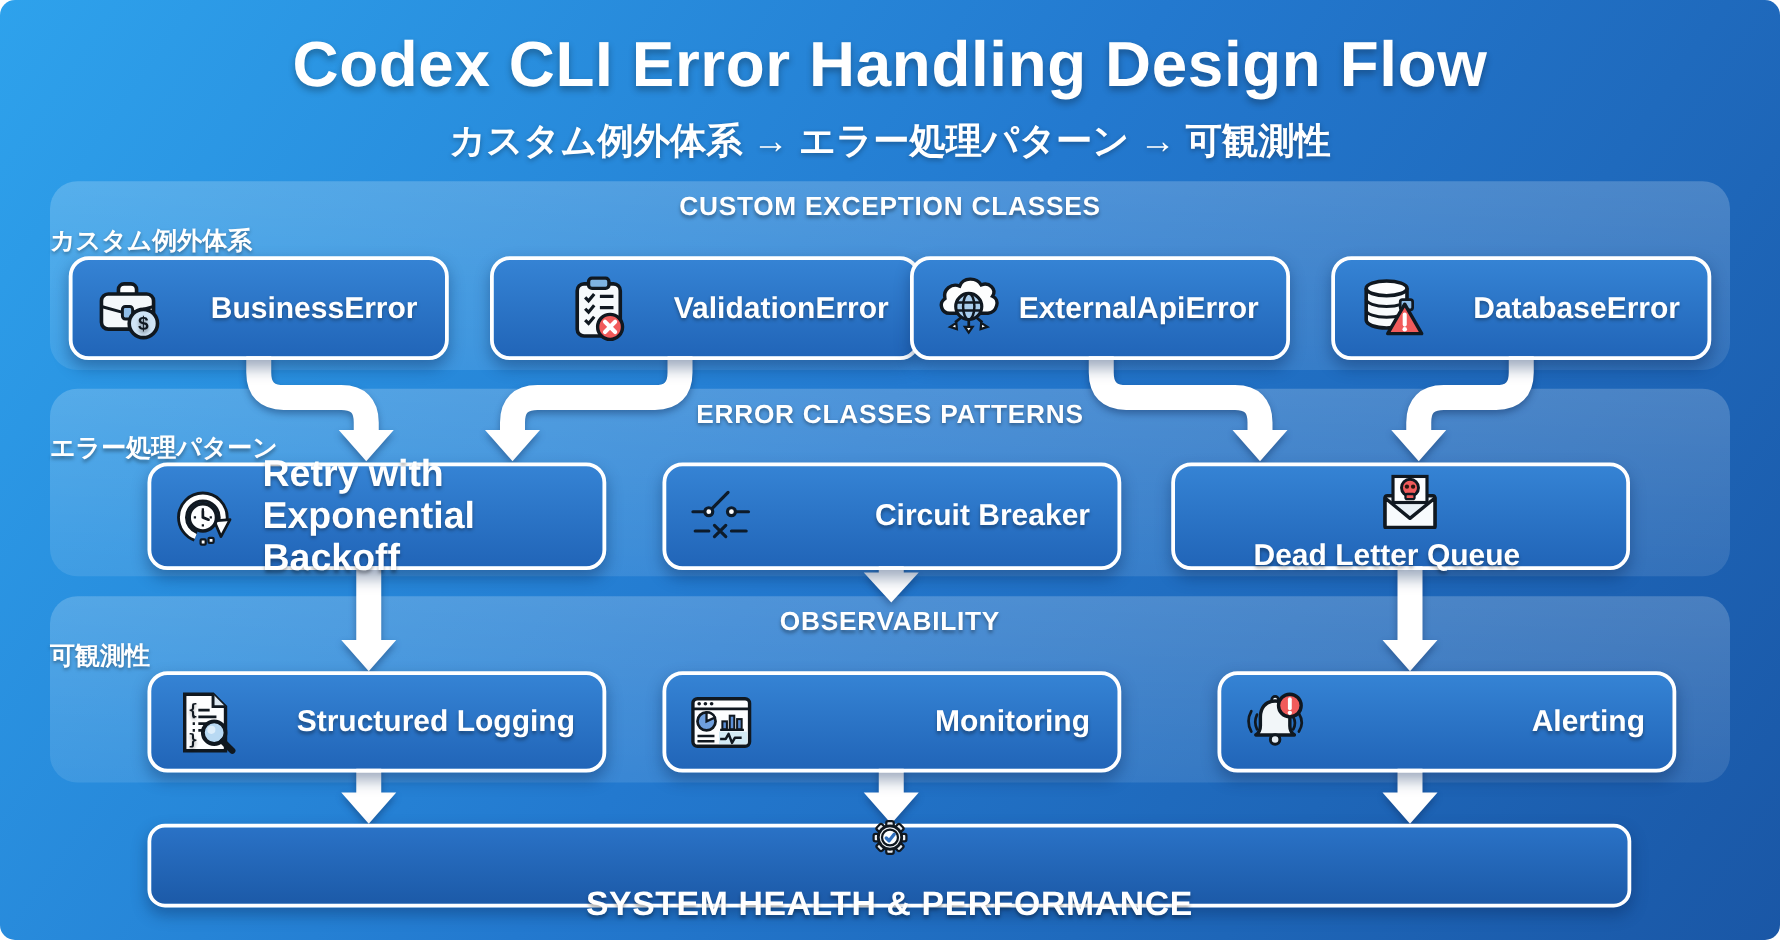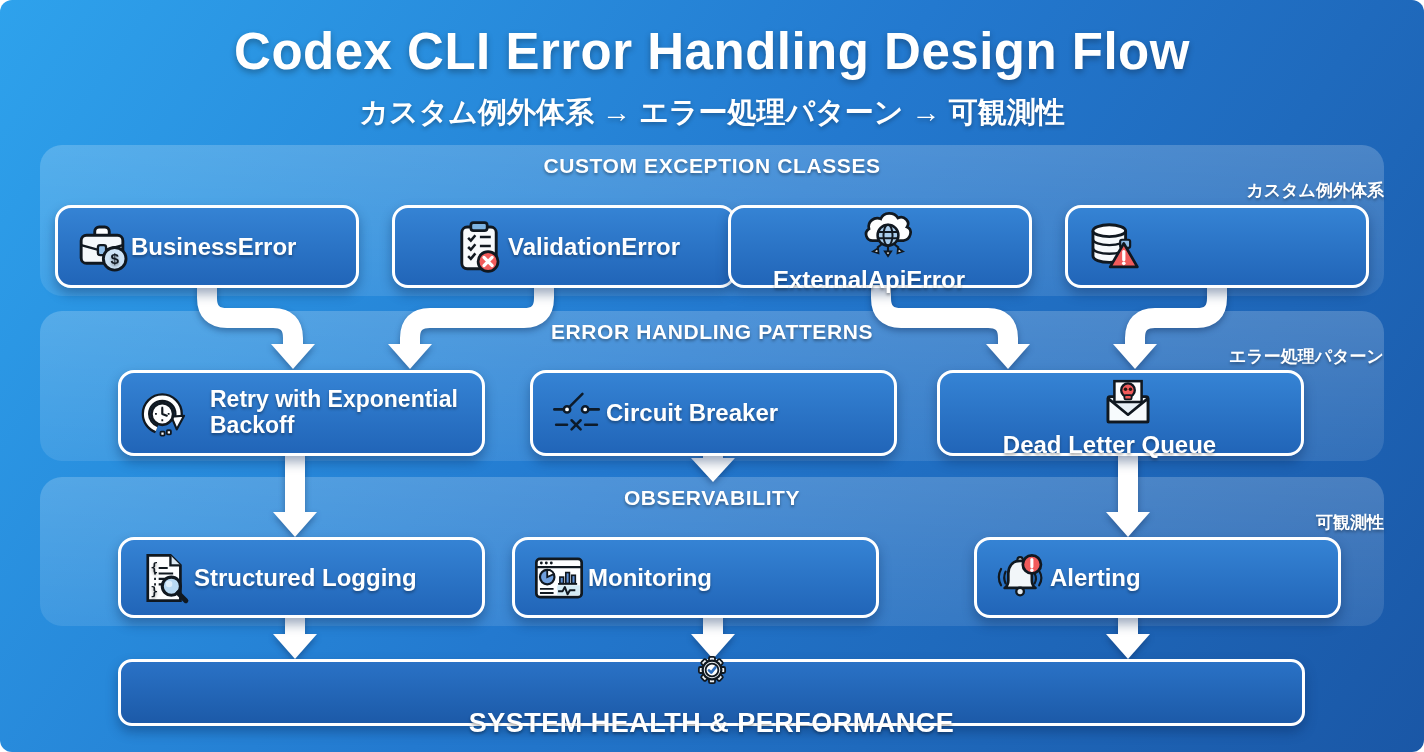--- a/index.html
+++ b/index.html
@@ -22,36 +22,36 @@
     background:linear-gradient(180deg,rgba(255,255,255,.20),rgba(255,255,255,.10));
     z-index:1;
   }
   .sec1{top:145px;height:151px;}
   .sec2{top:311px;height:150px;}
   .sec3{top:477px;height:149px;}
   .sec-header{
     margin-top:9px;text-align:center;font-size:21px;font-weight:800;
     letter-spacing:.6px;text-shadow:0 2px 3px rgba(0,0,0,.35);
   }
-  .sec-jp{text-align:right;font-size:17px;font-weight:700;margin-top:1px;
+  .sec-jp{text-align:left;font-size:20px;font-weight:700;margin-top:1px;
     text-shadow:0 2px 3px rgba(0,0,0,.35);}
   .arrows{position:absolute;left:0;top:0;z-index:2;pointer-events:none;}
   .node{
     position:absolute;display:flex;align-items:center;z-index:3;
     background:linear-gradient(180deg,#3583d4 0%,#2165b8 100%);
     border:3.5px solid #ffffff;border-radius:16px;
     box-shadow:0 6px 12px rgba(8,40,90,.40);
     font-weight:700;text-shadow:0 2px 3px rgba(0,0,0,.35);
   }
   .row1{top:205px;height:77px;width:298px;font-size:24px;}
   .row2{top:370px;height:80px;width:361px;font-size:24px;}
   .row3{top:537px;height:75px;width:361px;font-size:24px;}
   .node-icon{width:58px;height:58px;margin-left:15px;flex:0 0 auto;}
-  .node-label{flex:1;text-align:left;padding-right:22px;}
-  .node-label.left{text-align:left;padding-left:16px;padding-right:8px;line-height:1.12;font-size:23px;}
+  .node-label{flex:1;text-align:right;padding-right:22px;}
+  .node-label.left{text-align:left;padding-left:16px;padding-right:8px;line-height:1.12;font-size:30px;}
   .footer-bar{
     position:absolute;left:118px;top:659px;width:1181px;height:61px;z-index:3;
     display:flex;align-items:center;justify-content:center;gap:14px;
     background:linear-gradient(180deg,#2a72c6 0%,#1c5aa8 100%);
     border:3px solid #ffffff;border-radius:14px;
     box-shadow:0 6px 12px rgba(8,40,90,.40);
     font-size:27px;font-weight:800;letter-spacing:.5px;text-shadow:0 2px 3px rgba(0,0,0,.35);flex-direction:column;
   }
   .footer-icon{width:48px;height:48px;flex:0 0 auto;}
 </style>
@@ -61,21 +61,21 @@
 <div class="canvas">
 
   <div class="title">Codex CLI Error Handling Design Flow</div>
   <div class="subtitle">カスタム例外体系 → エラー処理パターン → 可観測性</div>
 
   <div class="section sec1">
     <div class="sec-header">CUSTOM EXCEPTION CLASSES</div>
     <div class="sec-jp">カスタム例外体系</div>
   </div>
   <div class="section sec2">
-    <div class="sec-header">ERROR HANDLING PATTERNS</div>
+    <div class="sec-header">ERROR CLASSES PATTERNS</div>
     <div class="sec-jp">エラー処理パターン</div>
   </div>
   <div class="section sec3">
     <div class="sec-header">OBSERVABILITY</div>
     <div class="sec-jp">可観測性</div>
   </div>
 
   <svg class="arrows" width="1424" height="752" viewBox="0 0 1424 752">
     <g fill="#ffffff" stroke="#ffffff" stroke-width="20" fill-rule="nonzero" style="filter:drop-shadow(0 3px 3px rgba(8,35,80,.40));">
       <path d="M207 276 V298 Q207 318 227 318 H273 Q293 318 293 338 V346" fill="none"></path>
@@ -120,21 +120,21 @@
       <rect x="13" y="10" width="38" height="46" rx="6" fill="#f7fafc" stroke="#101820" stroke-width="3.2"></rect>
       <rect x="23" y="5" width="18" height="9" rx="3" fill="#7db3e2" stroke="#101820" stroke-width="3"></rect>
       <path d="M20 22 l3 3 5 -6 M20 32 l3 3 5 -6 M20 42 l3 3 5 -6" fill="none" stroke="#101820" stroke-width="2.8"></path>
       <path d="M33 21 h12 M33 31 h12 M33 41 h8" stroke="#101820" stroke-width="2.8"></path>
       <circle cx="42" cy="48" r="11" fill="#f15b5b" stroke="#101820" stroke-width="3"></circle>
       <path d="M37.5 43.5 L46.5 52.5 M46.5 43.5 L37.5 52.5" stroke="#fff" stroke-width="3.6" stroke-linecap="round"></path>
     </svg>
     <div class="node-label">ValidationError</div>
   </div>
 
-  <div class="node row1" style="left:728px;flex-direction:column;">
+  <div class="node row1" style="left:728px;">
     <svg class="node-icon" viewBox="0 0 64 64">
       <path d="M15 36 C8 36 5 27 11 23 C9 15 17 9 24 12 C27 4 39 4 43 11 C50 8 57 15 53 21 C60 24 57 35 49 36 Z" fill="#fdfefe" stroke="#101820" stroke-width="3"></path>
       <circle cx="32" cy="30" r="11.5" fill="#a9cdec" stroke="#101820" stroke-width="2.8"></circle>
       <ellipse cx="32" cy="30" rx="5" ry="11.5" fill="none" stroke="#101820" stroke-width="2.2"></ellipse>
       <path d="M21.5 26.5 h21 M21.5 33.5 h21" stroke="#101820" stroke-width="2.2" fill="none"></path>
       <path d="M32 41.5 v6 M25 40 l-5 4 M39 40 l5 4" stroke="#101820" stroke-width="2.4" fill="none"></path>
       <polygon points="32,53 28.6,48 35.4,48" fill="#fff" stroke="#101820" stroke-width="2"></polygon>
       <polygon points="15.5,48 21,44.5 21.5,50" fill="#fff" stroke="#101820" stroke-width="2"></polygon>
       <polygon points="48.5,48 42.5,50 43,44.5" fill="#fff" stroke="#101820" stroke-width="2"></polygon>
     </svg>
@@ -144,20 +144,21 @@
   <div class="node row1" style="left:1065px;">
     <svg class="node-icon" viewBox="0 0 64 64">
       <path d="M11 14 V42 c0 4 8 7 18 7 s18 -3 18 -7 V14" fill="#f7fafc" stroke="#101820" stroke-width="3.2"></path>
       <ellipse cx="29" cy="14" rx="18" ry="6.5" fill="#fdfeff" stroke="#101820" stroke-width="3.2"></ellipse>
       <path d="M11 23.5 c0 3.6 8 6.5 18 6.5 s18 -2.9 18 -6.5 M11 33 c0 3.6 8 6.5 18 6.5 s18 -2.9 18 -6.5" fill="none" stroke="#101820" stroke-width="2.6"></path>
       <rect x="41" y="24" width="11" height="9" rx="2" fill="#8fbde8" stroke="#101820" stroke-width="2.4"></rect>
       <polygon points="45,28 60,54 30,54" fill="#f15b5b" stroke="#101820" stroke-width="3" stroke-linejoin="round"></polygon>
       <path d="M45 37 v9" stroke="#fff" stroke-width="3.6" stroke-linecap="round"></path>
       <circle cx="45" cy="50" r="2" fill="#fff"></circle>
     </svg>
+    <div class="node-label">DatabaseError</div>
   </div>
 
   <div class="node row2" style="left:118px;">
     <svg class="node-icon" viewBox="0 0 64 64">
       <circle cx="29" cy="33" r="18" fill="none" stroke="#101820" stroke-width="9.5" stroke-dasharray="84 29" stroke-dashoffset="-34.5"></circle>
       <circle cx="29" cy="33" r="18" fill="none" stroke="#ffffff" stroke-width="4.5" stroke-dasharray="84 29" stroke-dashoffset="-34.5"></circle>
       <polygon points="39,36 53,35 45,50" fill="#fff" stroke="#101820" stroke-width="2.4" stroke-linejoin="round"></polygon>
       <circle cx="29" cy="33" r="12" fill="#fdfeff" stroke="#101820" stroke-width="3"></circle>
       <path d="M29 25 v2 M29 39 v2 M21 33 h2 M35 33 h2" stroke="#101820" stroke-width="2"></path>
       <path d="M29 33 L29 27.5 M29 33 L34 35" stroke="#101820" stroke-width="2.4" stroke-linecap="round"></path>
@@ -204,21 +205,21 @@
       <path d="M25 21 h10 M25 27 h16 M25 33 h9 M25 39 h7" stroke="#101820" stroke-width="2.4"></path>
       <path d="M20 27 h2 M20 33 h2 M20 39 h2" stroke="#101820" stroke-width="2.4"></path>
       <text x="16" y="52" font-size="14" font-weight="bold" fill="#101820" font-family="DejaVu Sans Mono, monospace">}</text>
       <circle cx="39" cy="41" r="10" fill="#b8d9f3" stroke="#101820" stroke-width="3.4"></circle>
       <circle cx="36.5" cy="38.5" r="3.6" fill="#ddeefb"></circle>
       <line x1="46.5" y1="48.5" x2="55" y2="57" stroke="#101820" stroke-width="5.5" stroke-linecap="round"></line>
     </svg>
     <div class="node-label">Structured Logging</div>
   </div>
 
-  <div class="node row3" style="left:512px;">
+  <div class="node row3" style="left:530px;">
     <svg class="node-icon" viewBox="0 0 64 64">
       <rect x="7" y="11" width="50" height="42" rx="4" fill="#fdfeff" stroke="#101820" stroke-width="3"></rect>
       <rect x="30" y="40" width="25" height="11" fill="#d4ebf5"></rect>
       <line x1="7" y1="20" x2="57" y2="20" stroke="#101820" stroke-width="2.4"></line>
       <circle cx="12.5" cy="15.5" r="1.6" fill="#101820"></circle>
         <circle cx="18" cy="15.5" r="1.6" fill="#101820"></circle>
         <circle cx="23.5" cy="15.5" r="1.6" fill="#101820"></circle>
       <circle cx="19" cy="31" r="8" fill="#6f9fdd" stroke="#101820" stroke-width="2.4"></circle>
       <path d="M19 31 L19 23 A8 8 0 0 1 26.4 27.6 Z" fill="#fdfeff" stroke="#101820" stroke-width="2"></path>
       <path d="M11 44 h15 M11 48.5 h15" stroke="#101820" stroke-width="2.2"></path>

